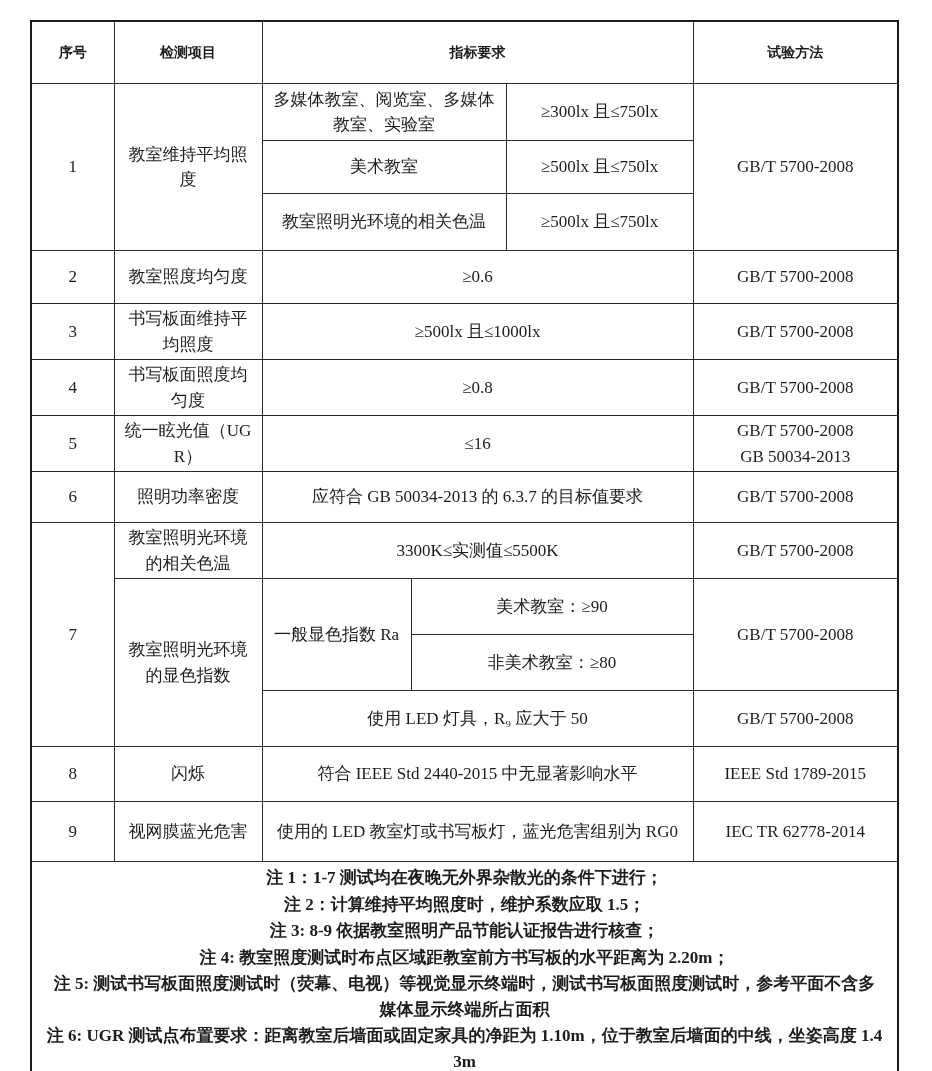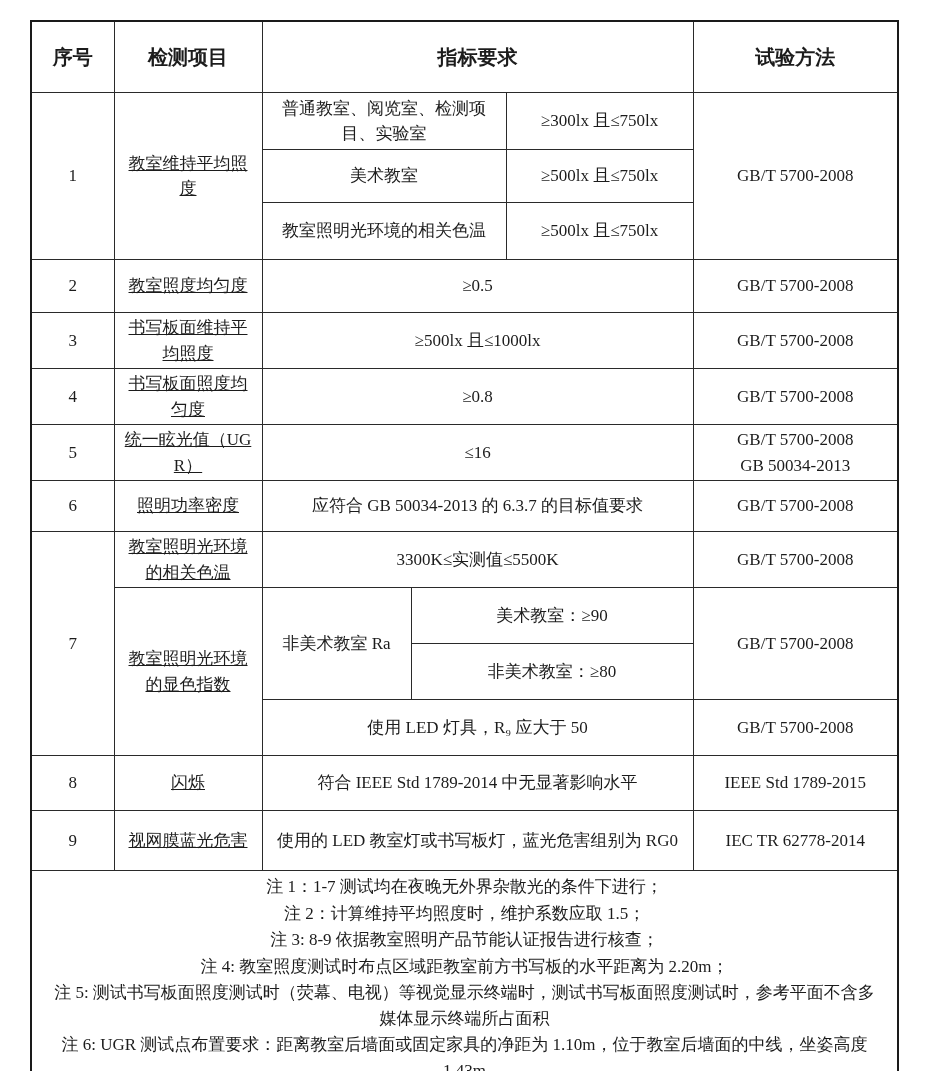--- a/index.html
+++ b/index.html
@@ -14,33 +14,33 @@
     border-collapse:collapse;
     border:2px solid #1a1a1a;
   }
   table.spec td, table.spec th{
     border:1px solid #2a2a2a;
     text-align:center;vertical-align:middle;
     font-size:17px;line-height:1.5;
     padding:2px 6px;
     word-break:break-all;
   }
-  table.spec th{font-size:20px;font-weight:bold;padding:20px 2px;}
-  td.item{padding:2px 15px;text-decoration:underline;}
+  table.spec th{font-size:14px;font-weight:bold;padding:20px 2px;}
+  td.item{padding:2px 15px;}
   td.pre{white-space:pre-line;}
   tr.rh52{height:52px}tr.rh57{height:57px}tr.rh53{height:53px}
   tr.rh55{height:55px}tr.rh51{height:51px}tr.rh54{height:54px}
   tr.rh56{height:56px}tr.rh60{height:60px}
   td.notes{
     text-align:left;vertical-align:top;
     padding:7px 10px 8px 12px;
     font-size:17px;line-height:1.55;
     word-break:normal;
   }
-  td.notes .note{margin:1px 16px;}
+  td.notes .note{margin:1px 8px;font-weight:bold;}
 </style>
 </head>
 <body>
 
 <table class="spec">
   <colgroup>
     <col style="width:83px">
     <col style="width:148px">
     <col style="width:149px">
     <col style="width:95px">
@@ -52,37 +52,37 @@
       <tr class="rh52">
     <th>序号</th>
     <th>检测项目</th>
     <th colspan="3">指标要求</th>
     <th>试验方法</th>
   </tr>
 
   <tr class="rh57">
     <td rowspan="3">1</td>
     <td rowspan="3" class="item">教室维持平均照度</td>
-    <td colspan="2">普通教室、阅览室、检测项目、实验室</td>
+    <td colspan="2">多媒体教室、阅览室、多媒体教室、实验室</td>
     <td>≥300lx 且≤750lx</td>
     <td rowspan="3">GB/T 5700-2008</td>
   </tr>
   <tr class="rh53">
     <td colspan="2">美术教室</td>
     <td>≥500lx 且≤750lx</td>
   </tr>
   <tr class="rh57">
     <td colspan="2">教室照明光环境的相关色温</td>
     <td>≥500lx 且≤750lx</td>
   </tr>
 
   <tr class="rh53">
     <td>2</td>
     <td class="item">教室照度均匀度</td>
-    <td colspan="3">≥0.5</td>
+    <td colspan="3">≥0.6</td>
     <td>GB/T 5700-2008</td>
   </tr>
 
   <tr class="rh55">
     <td>3</td>
     <td class="item">书写板面维持平均照度</td>
     <td colspan="3">≥500lx 且≤1000lx</td>
     <td>GB/T 5700-2008</td>
   </tr>
 
@@ -109,36 +109,36 @@
   </tr>
 
   <tr class="rh54">
     <td rowspan="4">7</td>
     <td class="item">教室照明光环境的相关色温</td>
     <td colspan="3">3300K≤实测值≤5500K</td>
     <td>GB/T 5700-2008</td>
   </tr>
   <tr class="rh56">
     <td rowspan="3" class="item">教室照明光环境的显色指数</td>
-    <td rowspan="2">非美术教室 Ra</td>
+    <td rowspan="2">一般显色指数 Ra</td>
     <td colspan="2">美术教室：≥90</td>
     <td rowspan="2">GB/T 5700-2008</td>
   </tr>
   <tr class="rh56">
     <td colspan="2">非美术教室：≥80</td>
   </tr>
   <tr class="rh56">
     <td colspan="3">使用 LED 灯具，R₉ 应大于 50</td>
     <td>GB/T 5700-2008</td>
   </tr>
 
   <tr class="rh55">
     <td>8</td>
     <td class="item">闪烁</td>
-    <td colspan="3">符合 IEEE Std 1789-2014 中无显著影响水平</td>
+    <td colspan="3">符合 IEEE Std 2440-2015 中无显著影响水平</td>
     <td>IEEE Std 1789-2015</td>
   </tr>
 
   <tr class="rh60">
     <td>9</td>
     <td class="item">视网膜蓝光危害</td>
     <td colspan="3">使用的 LED 教室灯或书写板灯，蓝光危害组别为 RG0</td>
     <td>IEC TR 62778-2014</td>
   </tr>
 

